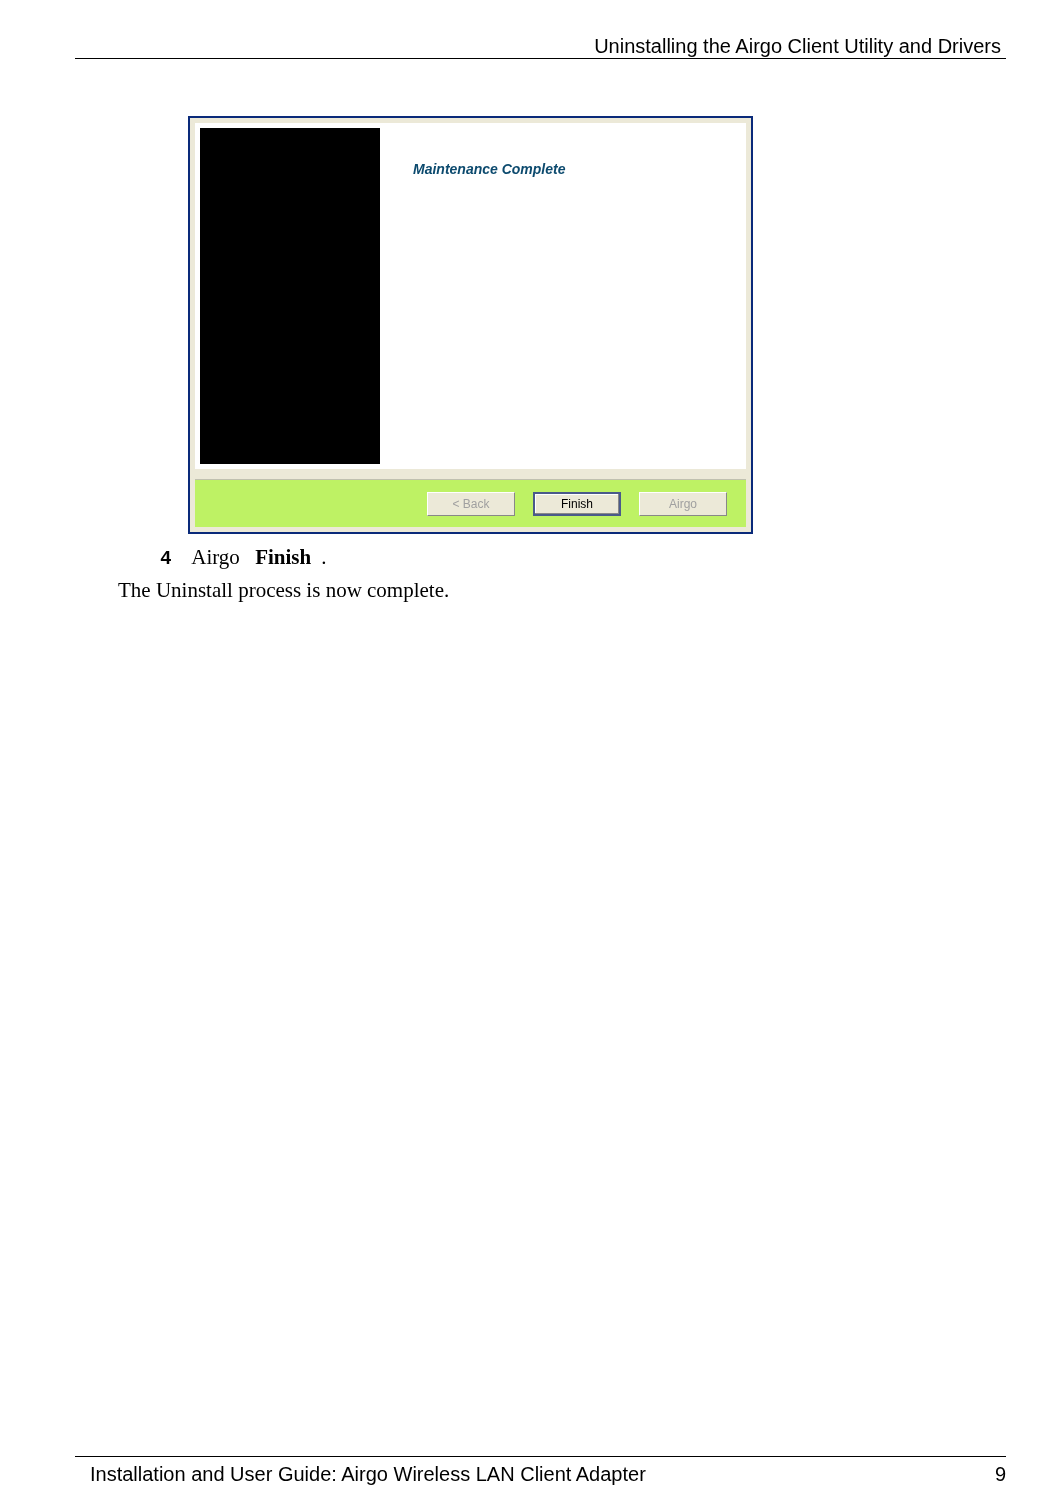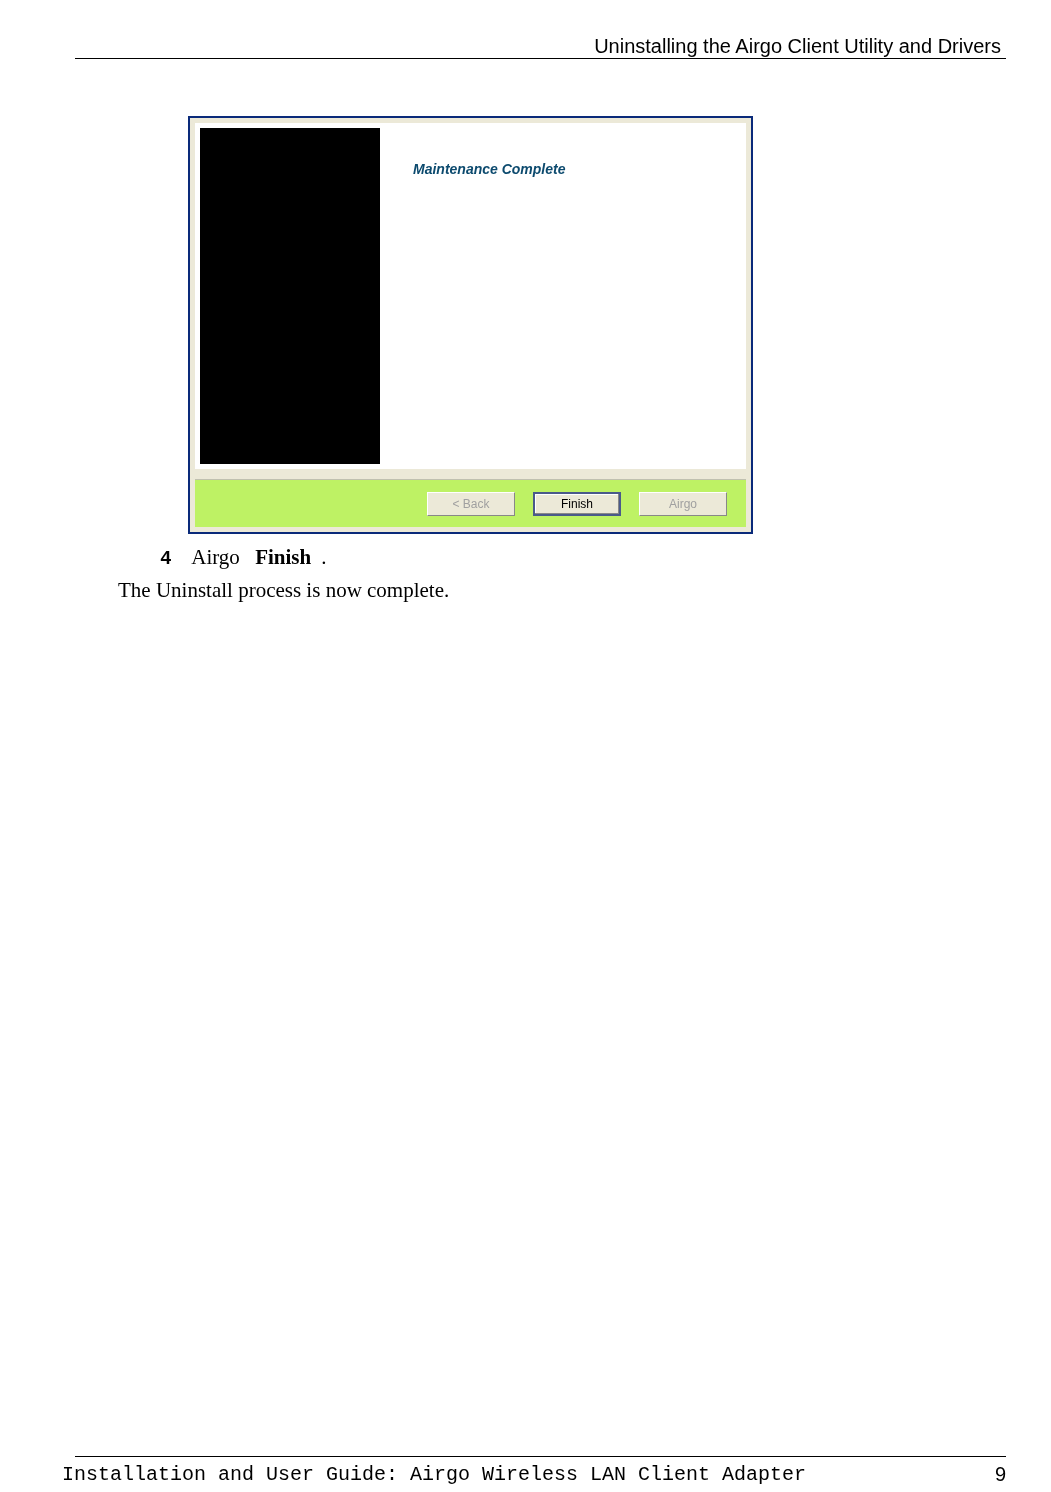--- a/index.html
+++ b/index.html
@@ -89,22 +89,22 @@
     font-size: 21px;
     text-align: center;
   }
 
   
   .footer-rule {
     position: absolute; left: 55px; right: 55px; bottom: 45px;
     border: none; border-top: 1px solid #000; height: 0;
   }
   .footer-left {
-    position: absolute; left: 42px; bottom: 16px;
-    font-family: Liberation Mono, monospace; font-size: 20px;
+    position: absolute; left: 70px; bottom: 16px;
+    font-family: Liberation Sans, sans-serif; font-size: 20px;
   }
   .footer-right {
     position: absolute; right: 55px; bottom: 16px;
     font-family: Arial, Helvetica, sans-serif; font-size: 20px;
   }
 </style>
 </head>
 <body>
 
 <div class="page">

